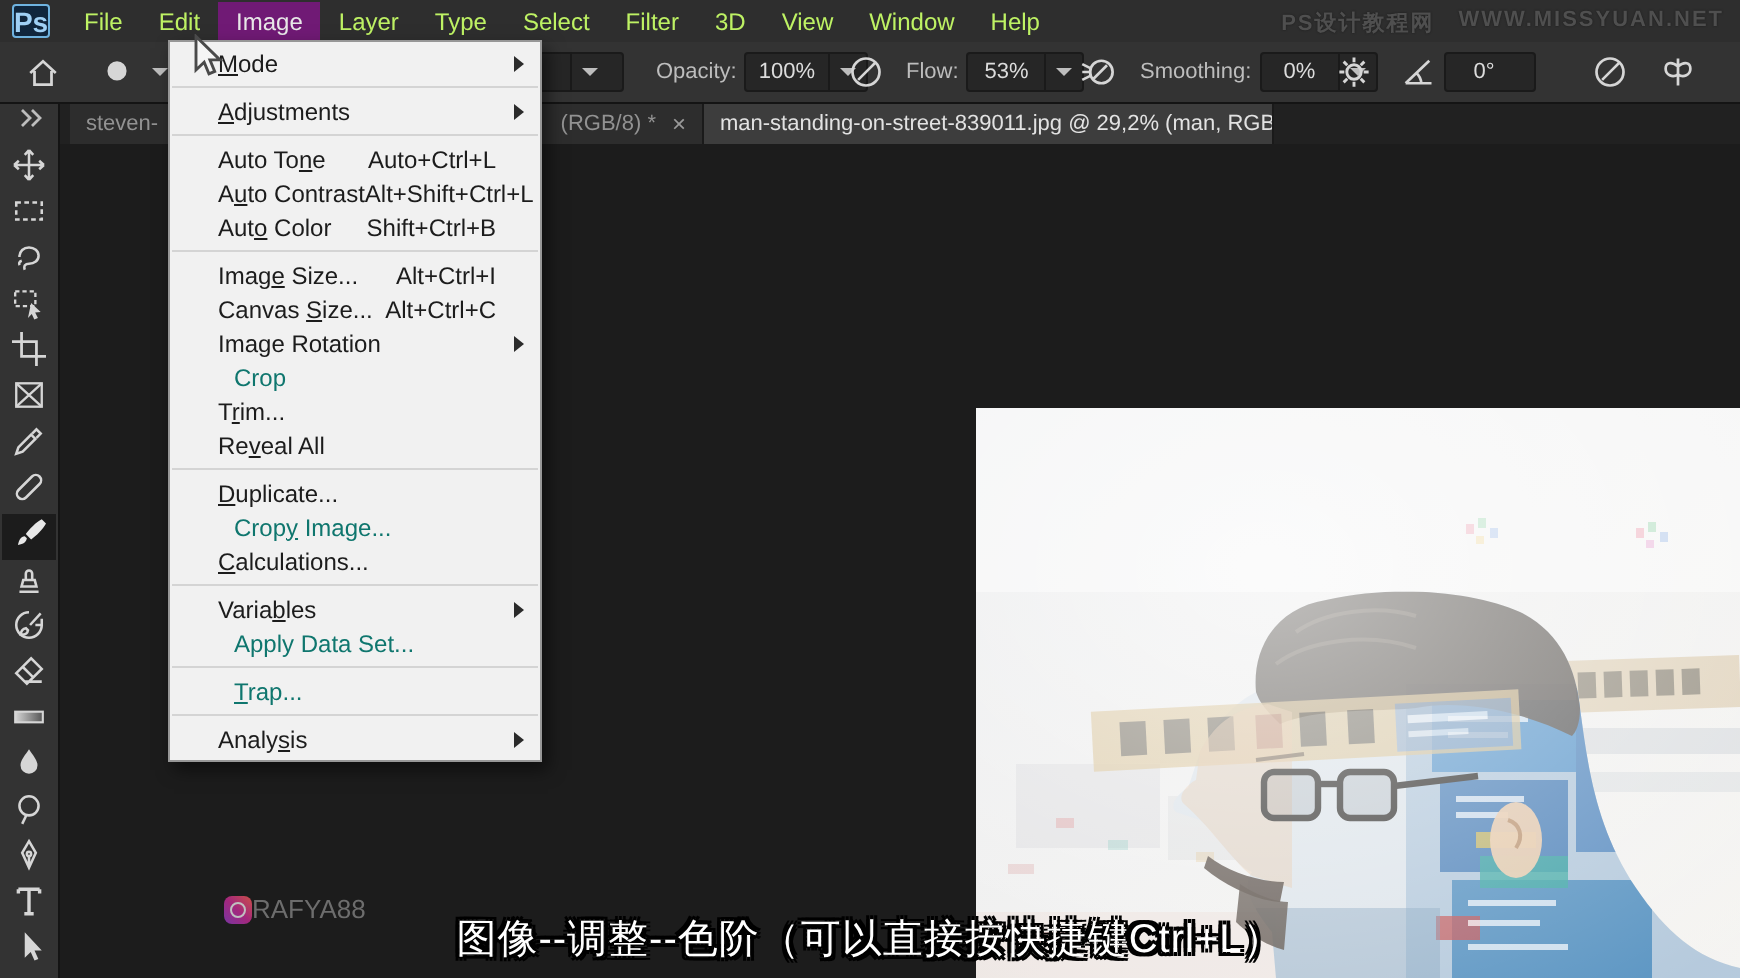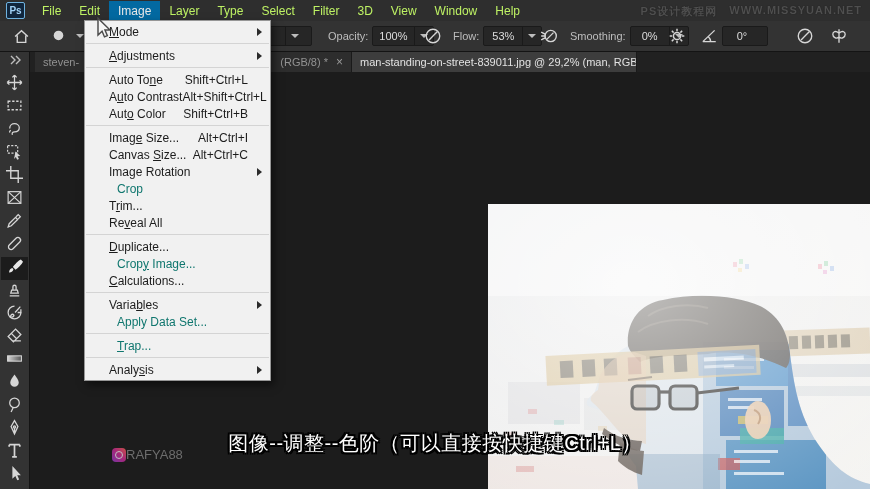--- a/index.html
+++ b/index.html
@@ -3,24 +3,24 @@
 <meta charset="utf-8">
 <style>
   html,body{margin:0;padding:0;background:#000;}
   .app{position:relative;width:870px;height:489px;background:#1d1d1d;overflow:hidden;
        font-family:"Liberation Sans",sans-serif;color:#cfcfcf;-webkit-font-smoothing:antialiased;}
 
   
   .menubar{position:absolute;left:0;top:0;width:870px;height:21px;background:#2e2e2e;
            display:flex;align-items:center;font-size:12px;z-index:20;}
   .ps-logo{width:17px;height:15px;margin:0 8px 0 6px;background:#10263d;border:1px solid #6fb3e0;
-           border-radius:2px;color:#9fd0f5;font-size:10px;font-weight:bold;display:flex;
+           border-radius:2px;color:#9fd0f5;font-size:14px;font-weight:bold;display:flex;
            align-items:center;justify-content:center;}
   .mb-item{padding:3px 9px;color:#bef264;cursor:default;}
-  .mb-item.active{background:#0369a1;color:#e8e8e8;}
+  .mb-item.active{background:#701a75;color:#e8e8e8;}
   .watermark{position:absolute;right:8px;top:4px;display:flex;gap:12px;font-size:11px;font-weight:bold;
              color:#4f4f4f;letter-spacing:1px;text-shadow:0 0 1px #1a1a1a;}
 
   
   .optionsbar{position:absolute;left:0;top:21px;width:870px;height:30px;background:#333333;
               border-bottom:1px solid #141414;z-index:15;font-size:11px;}
   .ob{position:absolute;top:0;height:30px;display:flex;align-items:center;gap:4px;}
   .ob-label{color:#bdbdbd;}
   .field{display:flex;align-items:center;background:#262626;border:1px solid #1a1a1a;height:18px;
          border-radius:2px;color:#dcdcdc;}
@@ -59,21 +59,21 @@
   .mi.disabled{color:#0f766e;padding-left:32px;}
   .mi.has-sub::after{content:"";position:absolute;right:8px;top:50%;margin-top:-4px;
     border-left:5px solid #2b2b2b;border-top:4px solid transparent;border-bottom:4px solid transparent;}
   .msep{height:1px;background:#d4d4d4;margin:3px 1px;}
   .mi u{text-decoration:underline;text-underline-offset:1px;}
 
   
   .cursor{position:absolute;left:94px;top:17px;z-index:60;}
 
   
-  .caption{position:absolute;left:0;right:0;top:430px;text-align:center;z-index:70;color:#fff;
+  .caption{position:absolute;left:0;right:0;top:456px;text-align:center;z-index:70;color:#fff;
            font-size:20px;letter-spacing:.5px;
            text-shadow:-2px -2px 0 #000,2px -2px 0 #000,-2px 2px 0 #000,2px 2px 0 #000,
                        -2px 0 0 #000,2px 0 0 #000,0 -2px 0 #000,0 2px 0 #000;}
   .credit{position:absolute;left:112px;top:447px;display:flex;align-items:center;gap:0;z-index:70;
           color:#6d6d6d;font-size:13px;}
   .ig{width:14px;height:14px;border-radius:4px;background:linear-gradient(45deg,#8a3ab9,#bc2a8d,#e95950);
       position:relative;opacity:.85;}
   .ig::before{content:"";position:absolute;left:3px;top:3px;width:6px;height:6px;border:1.5px solid #ddd;
               border-radius:50%;}
 </style>
@@ -439,21 +439,21 @@
     <div class="mi has-sub">
         <span class="lbl"><span></span><u>M</u><span>ode</span></span>
       </div>
     <div class="msep"></div>
     <div class="mi has-sub">
         <span class="lbl"><span></span><u>A</u><span>djustments</span></span>
       </div>
     <div class="msep"></div>
     <div class="mi">
         <span class="lbl"><span>Auto To</span><u>n</u><span>e</span></span>
-        <span class="sc">Shift+Ctrl+L</span>
+        <span class="sc">Auto+Ctrl+L</span>
       </div>
     <div class="mi">
         <span class="lbl"><span>A</span><u>u</u><span>to Contrast</span></span>
         <span class="sc">Alt+Shift+Ctrl+L</span>
       </div>
     <div class="mi">
         <span class="lbl"><span>Aut</span><u>o</u><span> Color</span></span>
         <span class="sc">Shift+Ctrl+B</span>
       </div>
     <div class="msep"></div>

